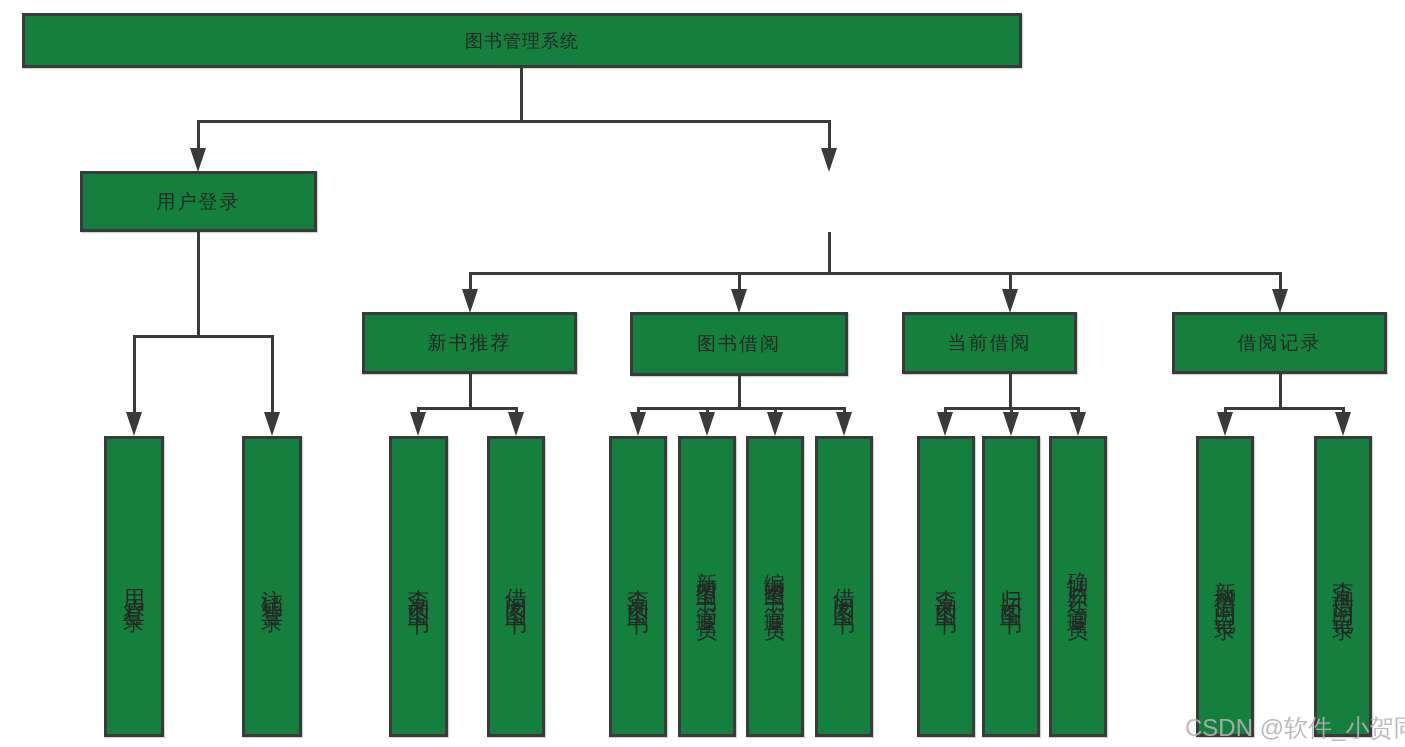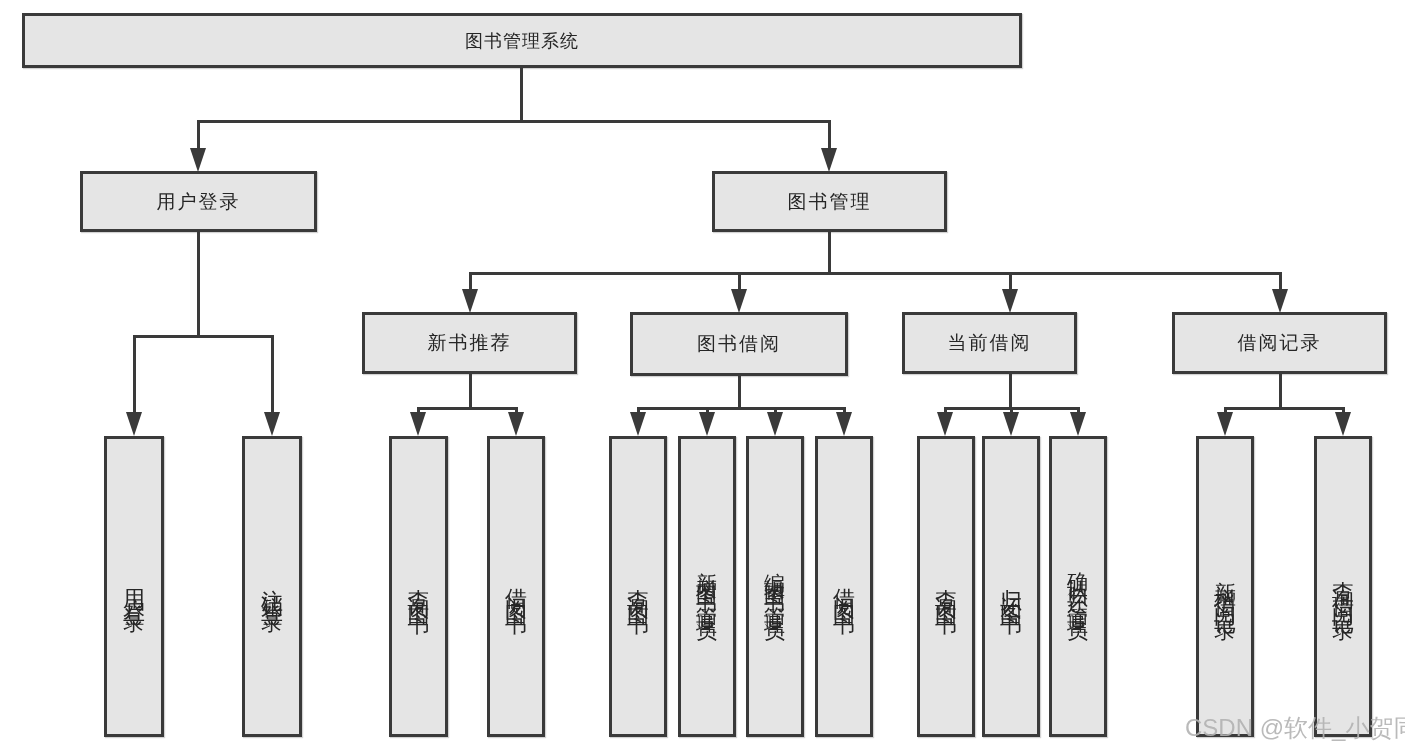--- a/index.html
+++ b/index.html
@@ -4,21 +4,21 @@
 <style>
   :root{
     --line:#3a3a3a; --border:#3a3a3a; --text:#262626; --background:#ffffff; --watermark:#b3b3b3;
   }
   *{margin:0;padding:0;box-sizing:border-box;}
   html,body{background:var(--background);}
   body{font-family:"Liberation Sans","DejaVu Sans",sans-serif;color:var(--text);}
   .canvas{position:relative;width:1405px;height:747px;background:var(--background);overflow:hidden;}
 
   
-  .node{position:absolute;background:#e5e5e5;border:3px solid var(--border);
+  .node{position:absolute;background:#15803d;border:3px solid var(--border);
         display:flex;align-items:center;justify-content:center;
         box-shadow:1px 1px 1px rgba(130,130,130,.35);}
   .hnode span{font-size:19px;letter-spacing:2px;color:var(--text);}
   .root-node span{font-size:18px;letter-spacing:1px;}
   .vnode span{writing-mode:vertical-rl;font-size:22px;letter-spacing:8px;color:var(--text);line-height:1;}
   .vnode.tight span{letter-spacing:7px;font-size:21px;}
 
   
   .vl{position:absolute;width:3px;background:var(--line);}
   .hl{position:absolute;height:3px;background:var(--line);}
@@ -40,23 +40,20 @@
 
   <div class="vl" style="left:520px;top:68px;height:52px;"></div>
   <div class="hl" style="left:197px;top:120px;width:634px;"></div>
   <div class="vl" style="left:197px;top:120px;height:32px;"></div>
   <div class="arr" style="left:190px;top:148px;"></div>
   <div class="vl" style="left:828px;top:120px;height:32px;"></div>
   <div class="arr" style="left:821px;top:148px;"></div>
 
   <div class="node hnode" style="left:80px;top:171px;width:237px;height:61px;">
     <span>用户登录</span>
-  </div>
-  <div class="node hnode" style="left:712px;top:171px;width:235px;height:61px;">
-    <span>图书管理</span>
   </div>
 
   <div class="vl" style="left:197px;top:232px;height:103px;"></div>
   <div class="hl" style="left:133px;top:335px;width:141px;"></div>
   <div class="vl" style="left:133px;top:335px;height:78px;"></div>
   <div class="arr" style="left:126px;top:412px;"></div>
   <div class="vl" style="left:271px;top:335px;height:78px;"></div>
   <div class="arr" style="left:264px;top:412px;"></div>
 
   <div class="vl" style="left:828px;top:232px;height:40px;"></div>

